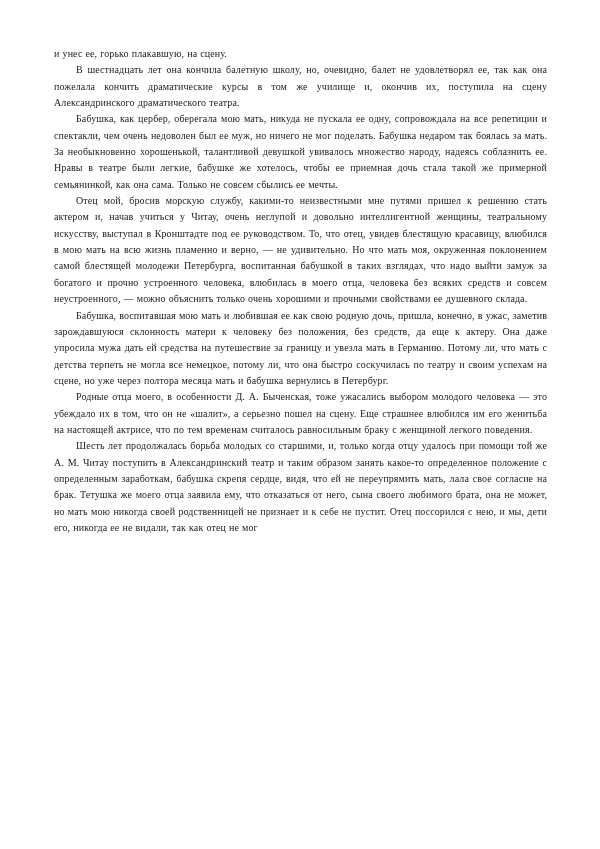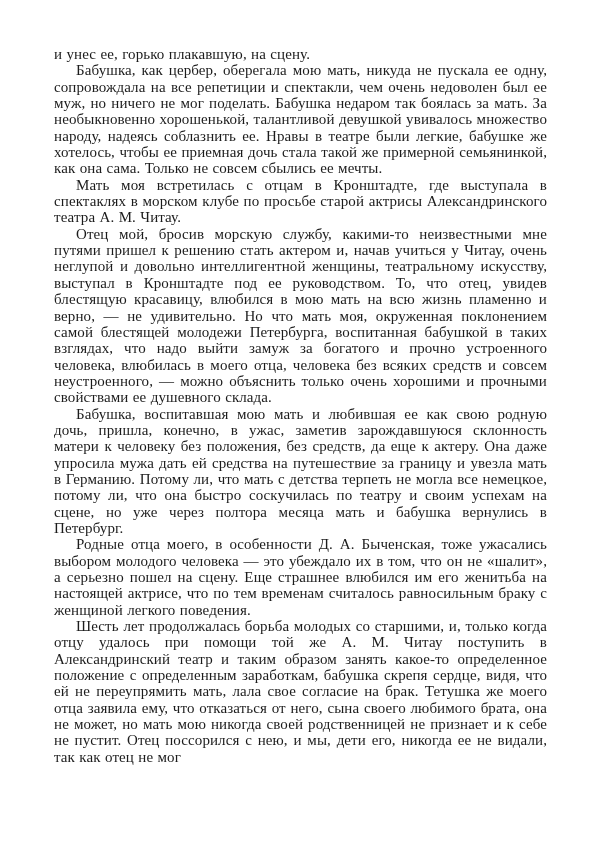--- a/index.html
+++ b/index.html
@@ -14,41 +14,41 @@
     height: 849px;
     background: #ffffff;
     overflow: hidden;
   }
   .text-column {
     position: absolute;
     top: 46px;
     left: 54px;
     width: 493px;
     font-family: "Liberation Serif", "DejaVu Serif", serif;
-    font-size: 15px;
+    font-size: 10px;
     line-height: 16.35px;
     color: #1c1c1c;
     text-align: justify;
     letter-spacing: 0.1px;
   }
   .text-column p {
     margin: 0;
     padding: 0;
     word-spacing: 0.5px;
   }
   .text-column p.ind {
     text-indent: 22px;
   }
 </style>
 </head>
 <body>
 
 <div class="page">
   <div class="text-column">
     <p>и унес ее, горько плакавшую, на сцену.</p>
+    <p class="ind">В шестнадцать лет она кончила балетную школу, но, очевидно, балет не удовлетворял ее, так как она пожелала кончить драматические курсы в том же училище и, окончив их, поступила на сцену Александринского драматического театра.</p>
     <p class="ind">Бабушка, как цербер, оберегала мою мать, никуда не пускала ее одну, сопровождала на все репетиции и спектакли, чем очень недоволен был ее муж, но ничего не мог поделать. Бабушка недаром так боялась за мать. За необыкновенно хорошенькой, талантливой девушкой увивалось множество народу, надеясь соблазнить ее. Нравы в театре были легкие, бабушке же хотелось, чтобы ее приемная дочь стала такой же примерной семьянинкой, как она сама. Только не совсем сбылись ее мечты.</p>
-    <p class="ind">Мать моя встретилась с отцам в Кронштадте, где выступала в спектаклях в морском клубе по просьбе старой актрисы Александринского театра А. М. Читау.</p>
     <p class="ind">Отец мой, бросив морскую службу, какими-то неизвестными мне путями пришел к решению стать актером и, начав учиться у Читау, очень неглупой и довольно интеллигентной женщины, театральному искусству, выступал в Кронштадте под ее руководством. То, что отец, увидев блестящую красавицу, влюбился в мою мать на всю жизнь пламенно и верно, — не удивительно. Но что мать моя, окруженная поклонением самой блестящей молодежи Петербурга, воспитанная бабушкой в таких взглядах, что надо выйти замуж за богатого и прочно устроенного человека, влюбилась в моего отца, человека без всяких средств и совсем неустроенного, — можно объяснить только очень хорошими и прочными свойствами ее душевного склада.</p>
     <p class="ind">Бабушка, воспитавшая мою мать и любившая ее как свою родную дочь, пришла, конечно, в ужас, заметив зарождавшуюся склонность матери к человеку без положения, без средств, да еще к актеру. Она даже упросила мужа дать ей средства на путешествие за границу и увезла мать в Германию. Потому ли, что мать с детства терпеть не могла все немецкое, потому ли, что она быстро соскучилась по театру и своим успехам на сцене, но уже через полтора месяца мать и бабушка вернулись в Петербург.</p>
     <p class="ind">Родные отца моего, в особенности Д. А. Быченская, тоже ужасались выбором молодого человека — это убеждало их в том, что он не «шалит», а серьезно пошел на сцену. Еще страшнее влюбился им его женитьба на настоящей актрисе, что по тем временам считалось равносильным браку с женщиной легкого поведения.</p>
     <p class="ind">Шесть лет продолжалась борьба молодых со старшими, и, только когда отцу удалось при помощи той же А. М. Читау поступить в Александринский театр и таким образом занять какое-то определенное положение с определенным заработкам, бабушка скрепя сердце, видя, что ей не переупрямить мать, лала свое согласие на брак. Тетушка же моего отца заявила ему, что отказаться от него, сына своего любимого брата, она не может, но мать мою никогда своей родственницей не признает и к себе не пустит. Отец поссорился с нею, и мы, дети его, никогда ее не видали, так как отец не мог</p>
   </div>
 </div>
 
 </body></html>

